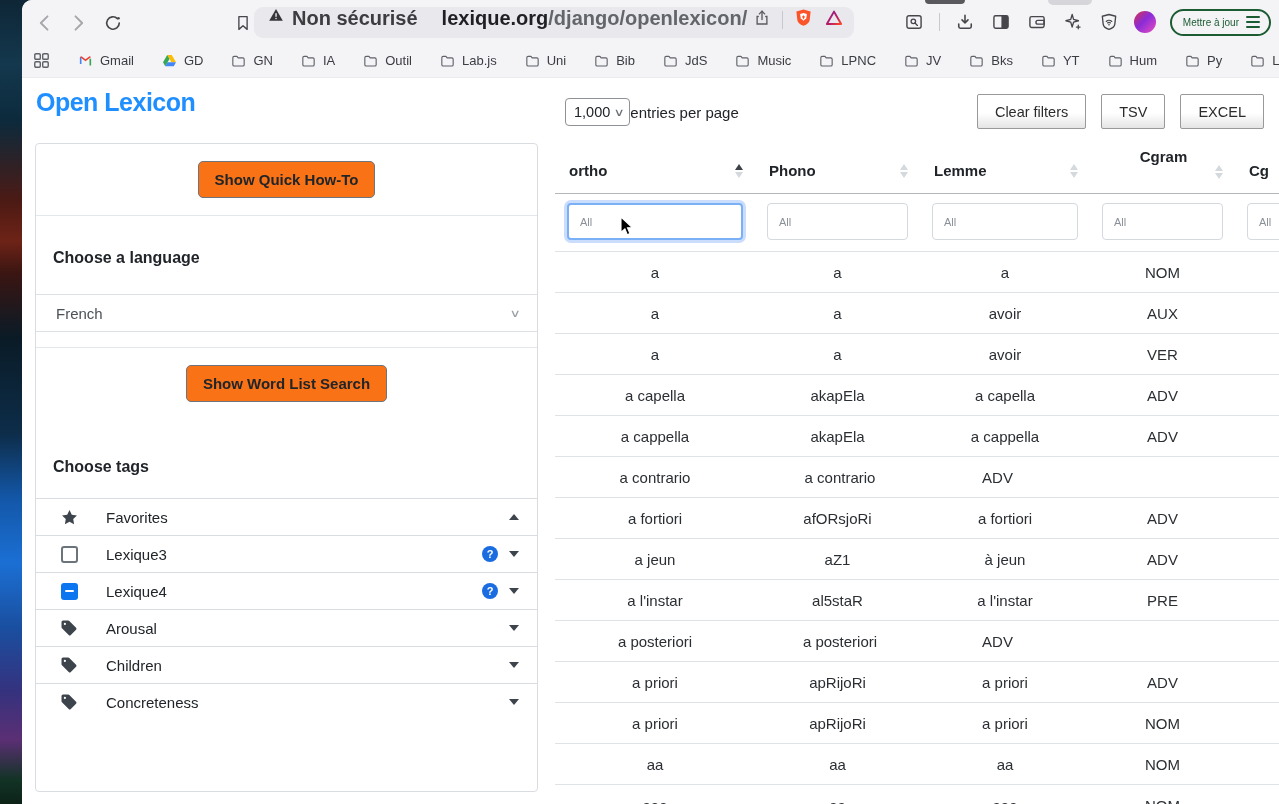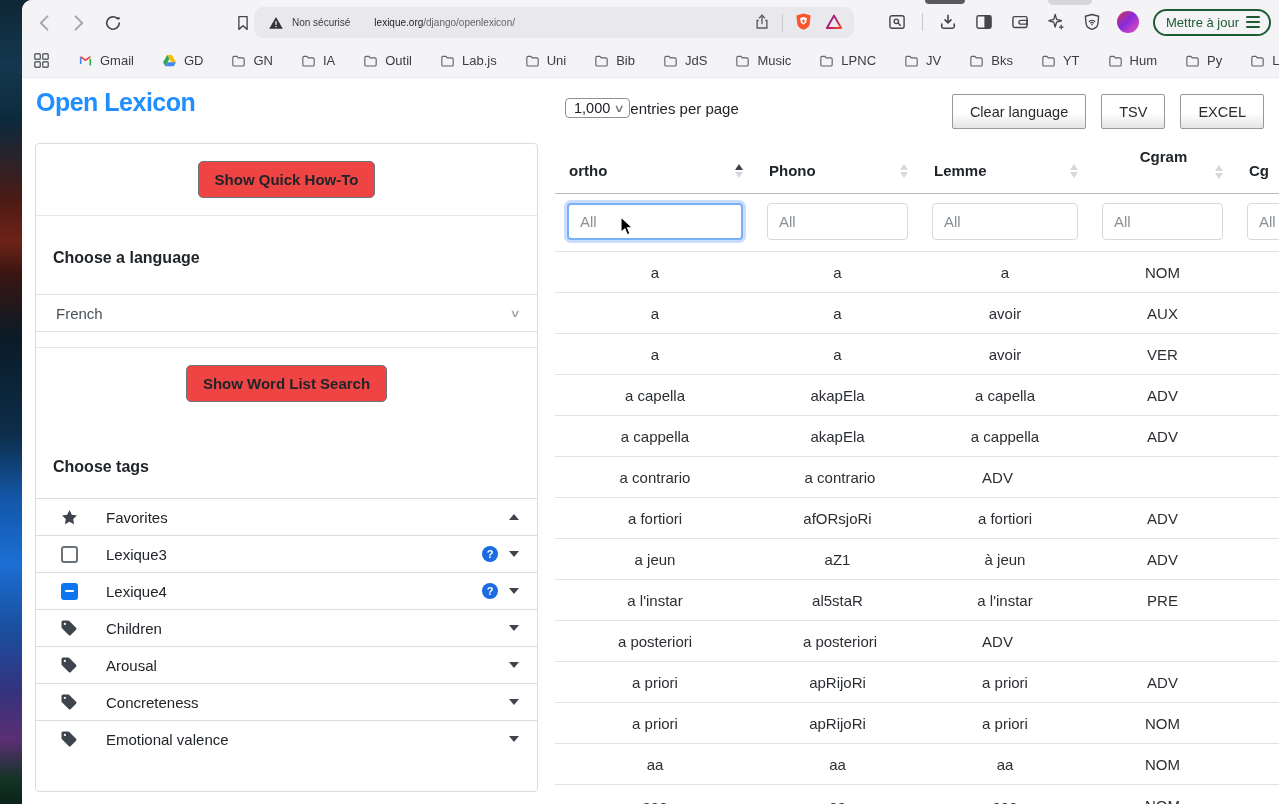--- a/index.html
+++ b/index.html
@@ -12,64 +12,64 @@
   }
   .window { position:absolute; left:22px; top:0; right:0; bottom:0;
     background:#fff; border-top-left-radius:10px; overflow:hidden; }
 
   
   .toolbar { position:absolute; left:0; top:0; right:0; height:44px; background:#f4f3f6; }
   .tab-notch-dark { position:absolute; left:903px; top:0; width:40px; height:4px; background:#5a5a5e; border-radius:0 0 4px 4px; }
   .tab-notch-light{ position:absolute; left:1026px; top:0; width:44px; height:5px; background:#d6d6da; border-radius:0 0 5px 5px; }
   .nav-ico { position:absolute; top:12px; width:22px; height:22px; display:flex; align-items:center; justify-content:center; }
   .addr { position:absolute; left:232px; top:7px; width:600px; height:31px; background:#e9e8ec; border-radius:9px;
-    display:flex; align-items:center; font-size:10px; color:#3c3c41; }
+    display:flex; align-items:flex-start; font-size:20px; color:#3c3c41;font-weight:bold; }
   .addr .w-ico { margin-left:14px; display:flex; }
   .addr .sec { margin-left:8px; }
   .addr .url { margin-left:24px; color:#1f2023; }
   .addr .url .path { color:#62656b; }
   .addr-right { margin-left:auto; display:flex; align-items:center; gap:11px; margin-right:10px; }
   .vsep { width:1px; height:18px; background:#c9c8ce; }
   .tb-right { position:absolute; right:8px; top:0; height:44px; display:flex; align-items:center; gap:14px; }
   .tb-ico { display:flex; align-items:center; justify-content:center; width:22px; height:22px; }
   .avatar { width:22px; height:22px; border-radius:50%;
     background: linear-gradient(135deg,#d8344a 0%,#8a2bd8 45%,#c03ecb 75%,#e04fb0 100%); }
   .update-pill { height:27px; border:2px solid #1c5c33; border-radius:14px; color:#1c5c33;
-    display:flex; align-items:center; gap:7px; padding:0 9px 0 11px; font-size:13px; background:#f4f3f6; }
+    display:flex; align-items:center; gap:7px; padding:0 9px 0 11px; font-size:10px; background:#f4f3f6; }
   .burger { display:flex; flex-direction:column; gap:3px; }
   .burger i { display:block; width:14px; height:2px; background:#1c5c33; border-radius:1px; }
 
   
   .bmbar { position:absolute; left:0; top:44px; right:0; height:34px; background:#f4f3f6;
     border-bottom:1px solid #eceaee; display:flex; align-items:center; padding-left:10px; }
   .bm-grid { display:flex; margin-right:12px; }
   .bmbar .vsep { margin-right:14px; }
   .bm-items { display:flex; align-items:center; gap:27px; }
   .bm-item { display:flex; align-items:center; gap:6px; font-size:13px; color:#3a3d42; }
   .bm-ico { display:flex; }
 
   
   .content { position:absolute; left:0; top:78px; right:0; bottom:0; background:#fff; overflow:hidden; }
   .page-title { position:absolute; left:14px; top:10px; font-size:25px; font-weight:bold; color:#1f8fff; letter-spacing:-0.5px; }
 
   .entries { position:absolute; left:543px; top:20px; display:flex; align-items:center; font-size:15px; color:#212529; }
-  .entries-select { height:20px; min-width:63px; border:1px solid #8e9196; border-radius:4px; background:#fff;
+  .entries-select { height:28px; min-width:63px; border:1px solid #8e9196; border-radius:4px; background:#fff;
     display:flex; align-items:center; padding:0 6px 0 8px; gap:5px; font-size:14.5px; color:#212529; }
   .chev { font-size:11px; color:#6a6f75; transform:scaleX(1.4); }
 
   .export { position:absolute; right:15px; top:16px; display:flex; gap:15px; }
   .dt-btn { height:35px; padding:0 17px; font-size:14.5px; color:#2b2b2b;
     border:1px solid #999; border-radius:2px;
     background:linear-gradient(#ffffff 0%,#ffffff 55%,#e4e4e4 100%); }
 
   
   .sidebar { position:absolute; left:13px; top:65px; width:503px; height:649px;
     border:1px solid #d9dde1; border-radius:4px; background:#fff; }
   .sb-sec-a { height:72px; border-bottom:1px solid #e3e6ea; display:flex; align-items:center; justify-content:center; }
-  .sb-btn { background:#ef4444; border:1px solid #6d747b; border-radius:5px; font-weight:bold;
+  .sb-btn { background:#f97316; border:1px solid #6d747b; border-radius:5px; font-weight:bold;
     font-size:15px; color:#212529; padding:9px 16px; }
   .sb-heading { font-size:16px; font-weight:bold; color:#212529; margin:32px 0 0 17px; line-height:19px; }
   .lang-select { margin-top:27px; height:38px; border-top:1px solid #dde1e5; border-bottom:1px solid #dde1e5;
     display:flex; align-items:center; font-size:15px; color:#4b5157; padding:0 18px 0 20px; }
   .lang-select .chev { margin-left:auto; color:#9aa0a6; }
   .sb-spacer { height:16px; border-bottom:1px solid #e3e6ea; }
   .sb-sec-c { margin-top:17px; display:flex; justify-content:center; }
   .tag-list { margin-top:22px; }
   .tag-row { height:37px; border-top:1px solid #d9dde1; display:flex; align-items:center; }
   .tag-ico { width:20px; margin-left:23px; display:flex; justify-content:center; }
@@ -87,21 +87,21 @@
   .table-area { position:absolute; left:533px; top:70px; width:810px; }
   .dt-head { display:flex; height:46px; border-bottom:1px solid #b3b8bd; }
   .th { display:flex; align-items:center; padding:0 12px 0 14px; font-size:15px; font-weight:bold; color:#212529; }
   .sort { margin-left:auto; display:flex; flex-direction:column; gap:2px; align-items:center; }
   .tri-u { width:0; height:0; border-left:4px solid transparent; border-right:4px solid transparent; border-bottom:6px solid #d4d9dd; }
   .tri-d { width:0; height:0; border-left:4px solid transparent; border-right:4px solid transparent; border-top:6px solid #d4d9dd; }
   .tri-u.dark { border-bottom-color:#3c4248; }
   .dt-filters { display:flex; padding:9px 0 11px 0; }
   .fcell { display:flex; }
   .fcell input { width:100%; margin:0 12px; height:37px; border:1px solid #d4d9de; border-radius:4px;
-    font-size:15px; color:#212529; padding:0 11px; font-family:"Liberation Sans",sans-serif; outline:none; background:#fff; }
+    font-size:11px; color:#212529; padding:0 11px; font-family:"Liberation Sans",sans-serif; outline:none; background:#fff; }
   .fcell input::placeholder { color:#8a9097; }
   .fcell input.focused { border:2px solid #7ab0f5; box-shadow:0 0 0 3px rgba(66,133,244,.28); }
   .tr { display:flex; height:41px; border-top:1px solid #dfe3e6; }
   .td { display:flex; align-items:center; justify-content:center; font-size:15px; color:#2b2f33; }
 
   .cursor { position:absolute; left:598px; top:138px; z-index:50; }
 </style>
 </head>
 <body>
 
@@ -387,21 +387,21 @@
 
     <div class="entries">
       <span class="entries-select">
         <span>1,000</span>
         <span class="chev">∨</span>
       </span>
       <span>entries per page</span>
     </div>
 
     <div class="export">
-      <button class="dt-btn">Clear language</button>
+      <button class="dt-btn">Clear filters</button>
       <button class="dt-btn">TSV</button>
       <button class="dt-btn">EXCEL</button>
     </div>
 
     <div class="sidebar">
       <div class="sb-sec-a">
         <button class="sb-btn">Show Quick How-To</button>
       </div>
       <div class="sb-heading">Choose a language</div>
       <div class="lang-select">
@@ -446,54 +446,43 @@
               <span class="help-badge">?</span>
               <span class="caret-down"></span>
             </span>
           </div>
           <div class="tag-row">
             <span class="tag-ico">
               <svg viewBox="0 0 24 24" width="18" height="18">
                 <path d="M21.4 11.6l-9-9A2 2 0 0 0 11 2H4a2 2 0 0 0-2 2v7c0 .5.2 1 .6 1.4l9 9a2 2 0 0 0 2.8 0l7-7a2 2 0 0 0 0-2.8zM6.5 8A1.5 1.5 0 1 1 6.5 5a1.5 1.5 0 0 1 0 3z" fill="#3d444c"></path>
               </svg>
             </span>
-            <span class="tag-label">Children</span>
+            <span class="tag-label">Arousal</span>
             <span class="tag-right">
               <span class="caret-down"></span>
             </span>
           </div>
           <div class="tag-row">
             <span class="tag-ico">
               <svg viewBox="0 0 24 24" width="18" height="18">
                 <path d="M21.4 11.6l-9-9A2 2 0 0 0 11 2H4a2 2 0 0 0-2 2v7c0 .5.2 1 .6 1.4l9 9a2 2 0 0 0 2.8 0l7-7a2 2 0 0 0 0-2.8zM6.5 8A1.5 1.5 0 1 1 6.5 5a1.5 1.5 0 0 1 0 3z" fill="#3d444c"></path>
               </svg>
             </span>
-            <span class="tag-label">Arousal</span>
+            <span class="tag-label">Children</span>
             <span class="tag-right">
               <span class="caret-down"></span>
             </span>
           </div>
           <div class="tag-row">
             <span class="tag-ico">
               <svg viewBox="0 0 24 24" width="18" height="18">
                 <path d="M21.4 11.6l-9-9A2 2 0 0 0 11 2H4a2 2 0 0 0-2 2v7c0 .5.2 1 .6 1.4l9 9a2 2 0 0 0 2.8 0l7-7a2 2 0 0 0 0-2.8zM6.5 8A1.5 1.5 0 1 1 6.5 5a1.5 1.5 0 0 1 0 3z" fill="#3d444c"></path>
               </svg>
             </span>
             <span class="tag-label">Concreteness</span>
-            <span class="tag-right">
-              <span class="caret-down"></span>
-            </span>
-          </div>
-          <div class="tag-row">
-            <span class="tag-ico">
-              <svg viewBox="0 0 24 24" width="18" height="18">
-                <path d="M21.4 11.6l-9-9A2 2 0 0 0 11 2H4a2 2 0 0 0-2 2v7c0 .5.2 1 .6 1.4l9 9a2 2 0 0 0 2.8 0l7-7a2 2 0 0 0 0-2.8zM6.5 8A1.5 1.5 0 1 1 6.5 5a1.5 1.5 0 0 1 0 3z" fill="#3d444c"></path>
-              </svg>
-            </span>
-            <span class="tag-label">Emotional valence</span>
             <span class="tag-right">
               <span class="caret-down"></span>
             </span>
           </div>
         </div>
     </div>
 
     <div class="table-area">
       <div class="dt-head">
           <div class="th" style="width: 200px;">

